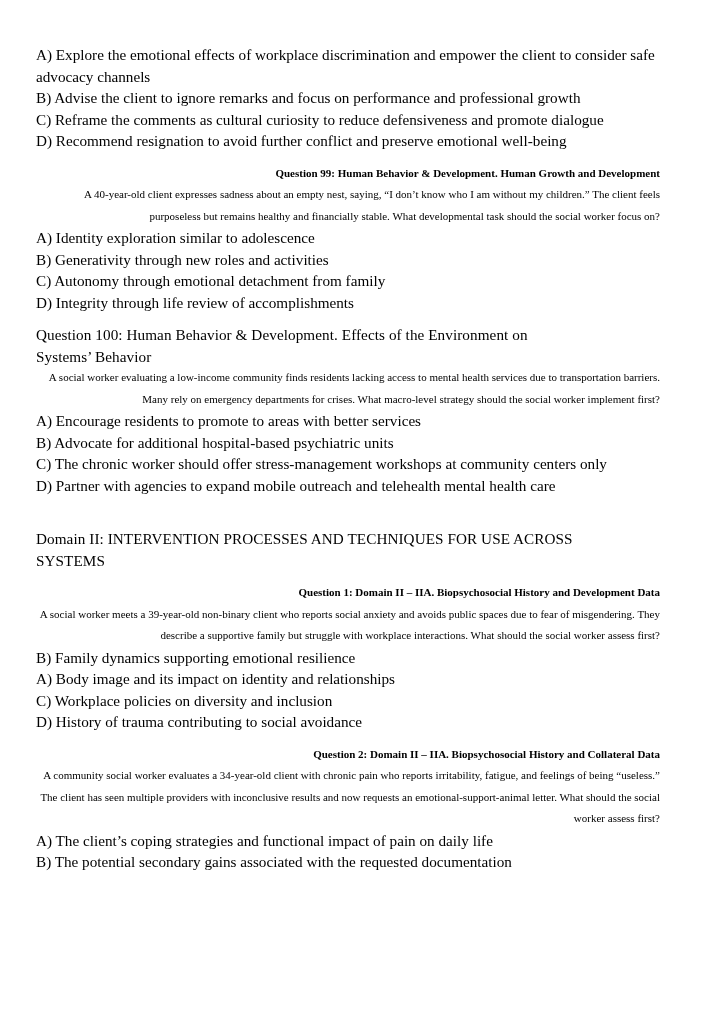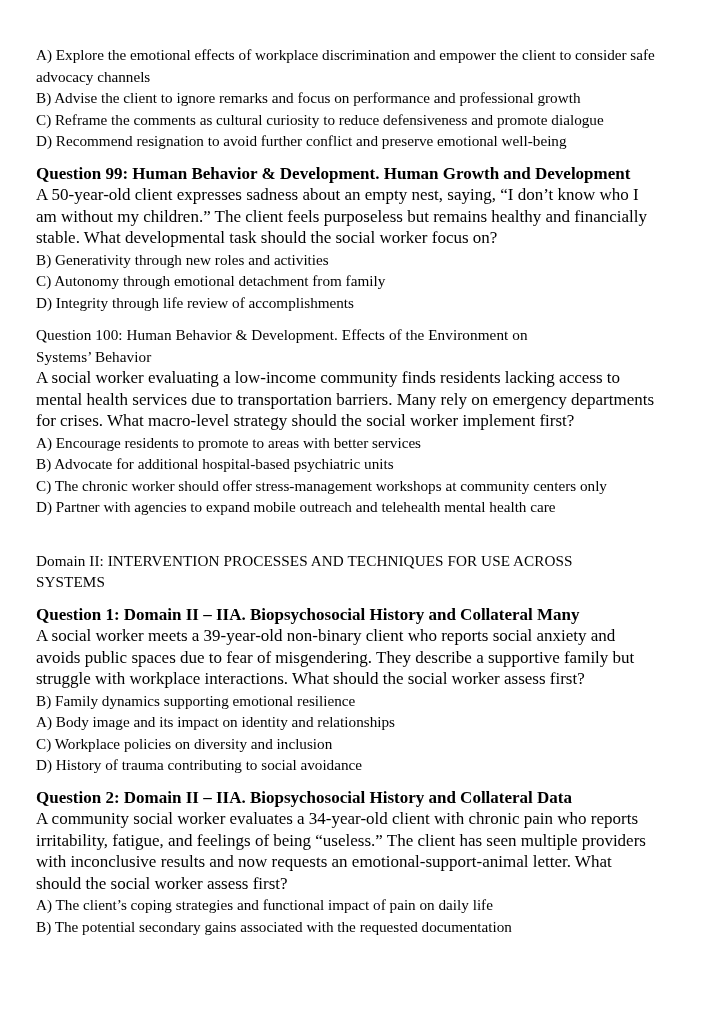--- a/index.html
+++ b/index.html
@@ -34,23 +34,23 @@
     font-size: 15.2px;
     line-height: 21.5px;
     text-align: left;
     white-space: pre-wrap;
     letter-spacing: 0.005em;
   }
   .line.heading {
     font-weight: normal;
   }
   .para {
-    font-size: 17px;
+    font-size: 11px;
     line-height: 21.5px;
-    text-align: left;
+    text-align: right;
     max-width: 634px;
   }
   .para.heading {
     font-weight: bold;
   }
   .option {
     font-size: 15.2px;
     line-height: 21.5px;
     max-width: 634px;
   }
@@ -65,21 +65,22 @@
 
   <div class="block">
     <div class="option">A) Explore the emotional effects of workplace discrimination and empower the client to consider safe advocacy channels</div>
     <div class="option">B) Advise the client to ignore remarks and focus on performance and professional growth</div>
     <div class="option">C) Reframe the comments as cultural curiosity to reduce defensiveness and promote dialogue</div>
     <div class="option">D) Recommend resignation to avoid further conflict and preserve emotional well-being</div>
   </div>
 
   <div class="block">
     <div class="para heading">Question 99: Human Behavior &amp; Development. Human Growth and Development</div>
-    <div class="para">A 50-year-old client expresses sadness about an empty nest, saying, “I don’t know who I am without my children.” The client feels purposeless but remains healthy and financially stable. What developmental task should the social worker focus on?</div>
+    <div class="para">A 40-year-old client expresses sadness about an empty nest, saying, “I don’t know who I am without my children.” The client feels purposeless but remains healthy and financially stable. What developmental task should the social worker focus on?</div>
+    <div class="option">A) Identity exploration similar to adolescence</div>
     <div class="option">B) Generativity through new roles and activities</div>
     <div class="option">C) Autonomy through emotional detachment from family</div>
     <div class="option">D) Integrity through life review of accomplishments</div>
   </div>
 
   <div class="block">
     <div class="line heading">Question 100: Human Behavior &amp; Development. Effects of the Environment on</div>
     <div class="line heading">Systems’ Behavior</div>
     <div class="para">A social worker evaluating a low-income community finds residents lacking access to mental health services due to transportation barriers. Many rely on emergency departments for crises. What macro-level strategy should the social worker implement first?</div>
     <div class="option">A) Encourage residents to promote to areas with better services</div>
@@ -89,21 +90,21 @@
   </div>
 
   <div class="spacer-lg"></div>
 
   <div class="block">
     <div class="line heading">Domain II: INTERVENTION PROCESSES AND TECHNIQUES FOR USE ACROSS</div>
     <div class="line heading">SYSTEMS</div>
   </div>
 
   <div class="block">
-    <div class="para heading">Question 1: Domain II – IIA. Biopsychosocial History and Collateral Many</div>
+    <div class="para heading">Question 1: Domain II – IIA. Biopsychosocial History and Development Data</div>
     <div class="para">A social worker meets a 39-year-old non-binary client who reports social anxiety and avoids public spaces due to fear of misgendering. They describe a supportive family but struggle with workplace interactions. What should the social worker assess first?</div>
     <div class="option">B) Family dynamics supporting emotional resilience</div>
     <div class="option">A) Body image and its impact on identity and relationships</div>
     <div class="option">C) Workplace policies on diversity and inclusion</div>
     <div class="option">D) History of trauma contributing to social avoidance</div>
   </div>
 
   <div class="block">
     <div class="para heading">Question 2: Domain II – IIA. Biopsychosocial History and Collateral Data</div>
     <div class="para">A community social worker evaluates a 34-year-old client with chronic pain who reports irritability, fatigue, and feelings of being “useless.” The client has seen multiple providers with inconclusive results and now requests an emotional-support-animal letter. What should the social worker assess first?</div>

